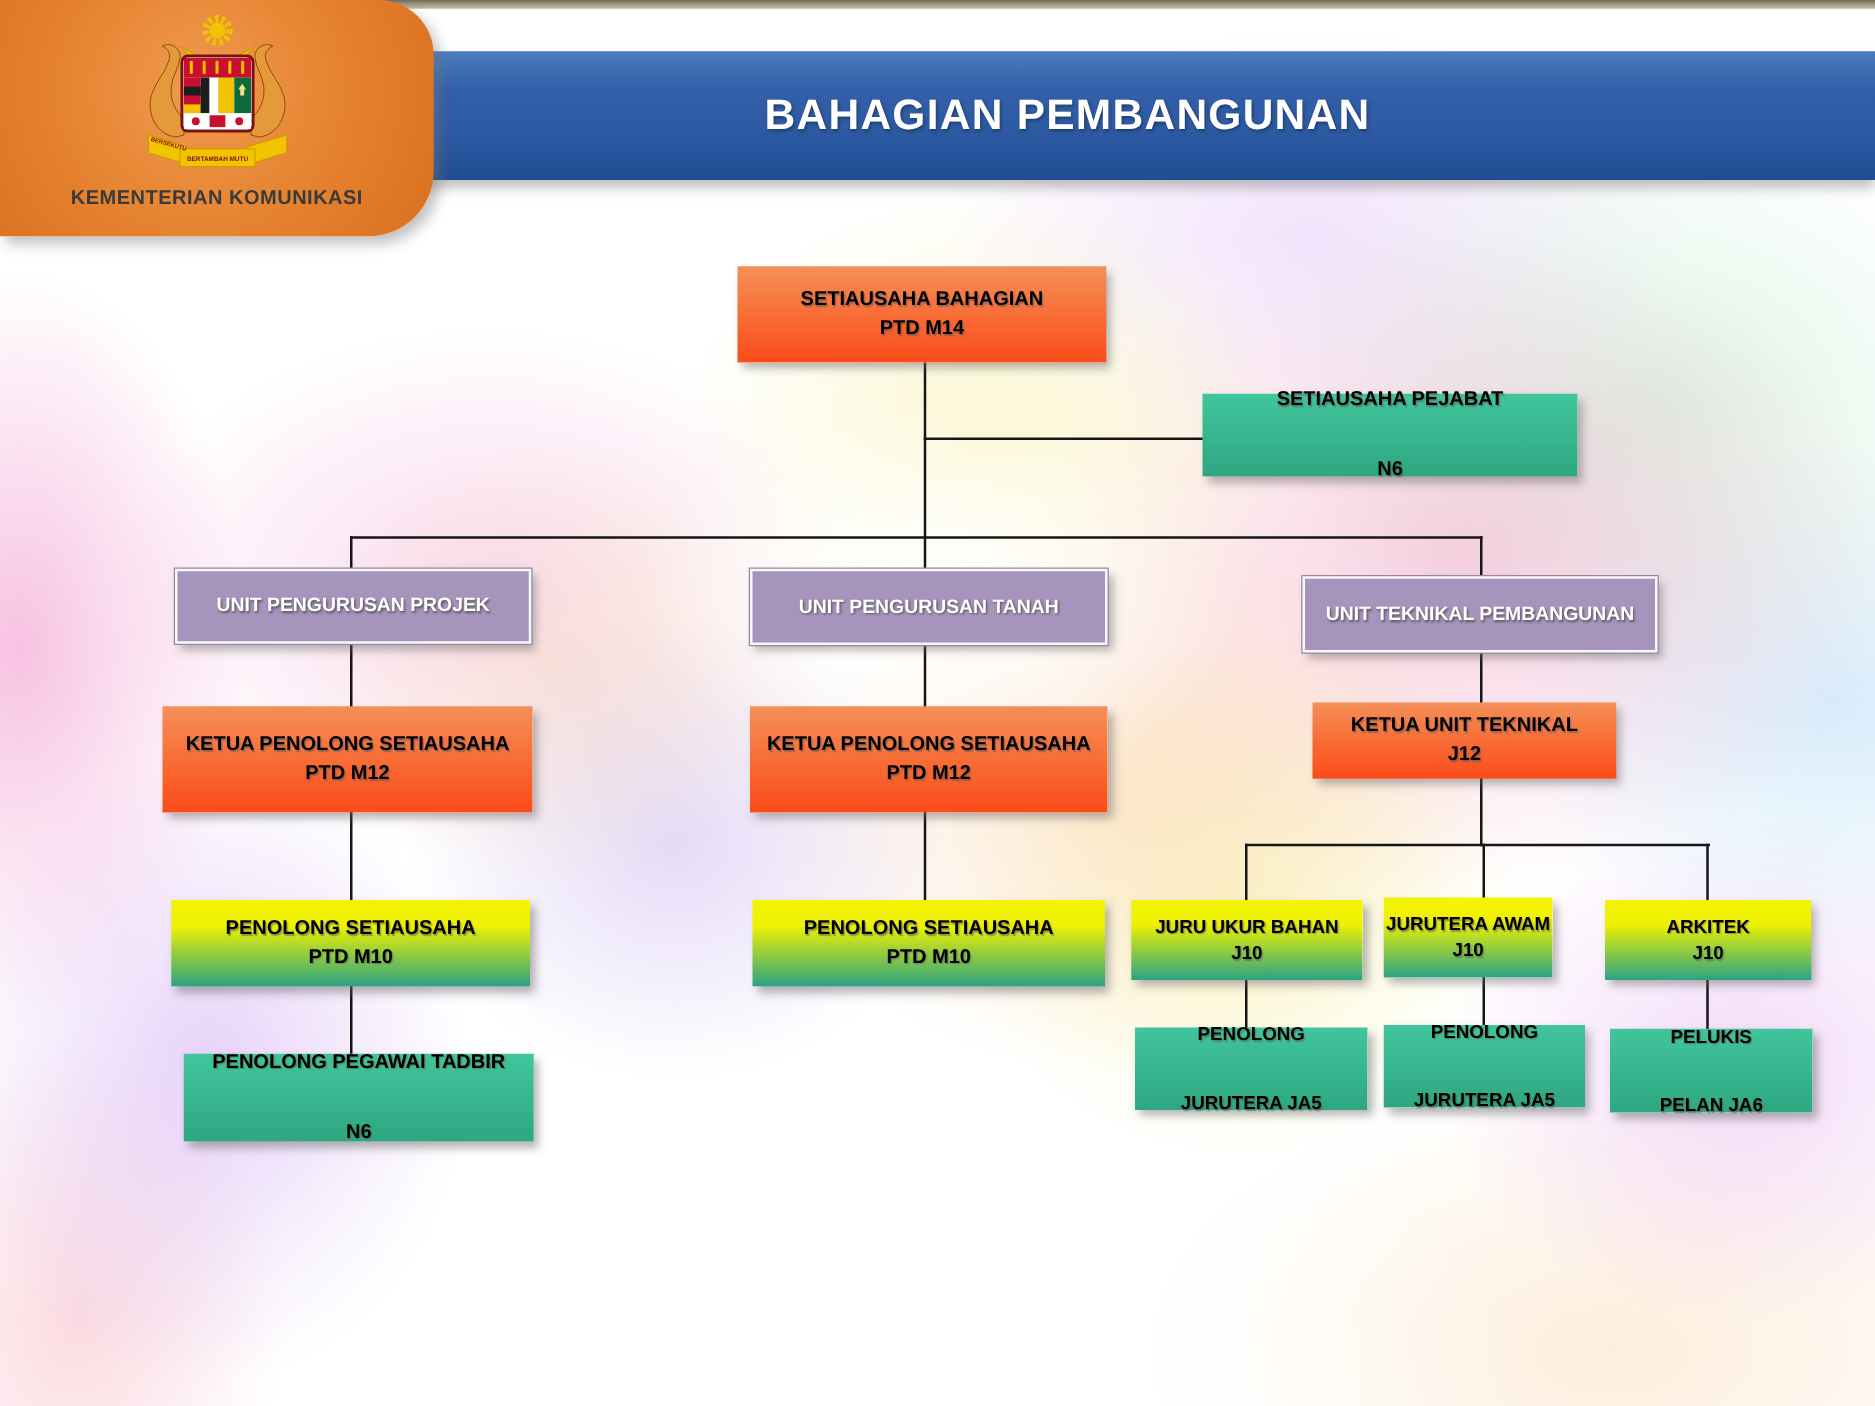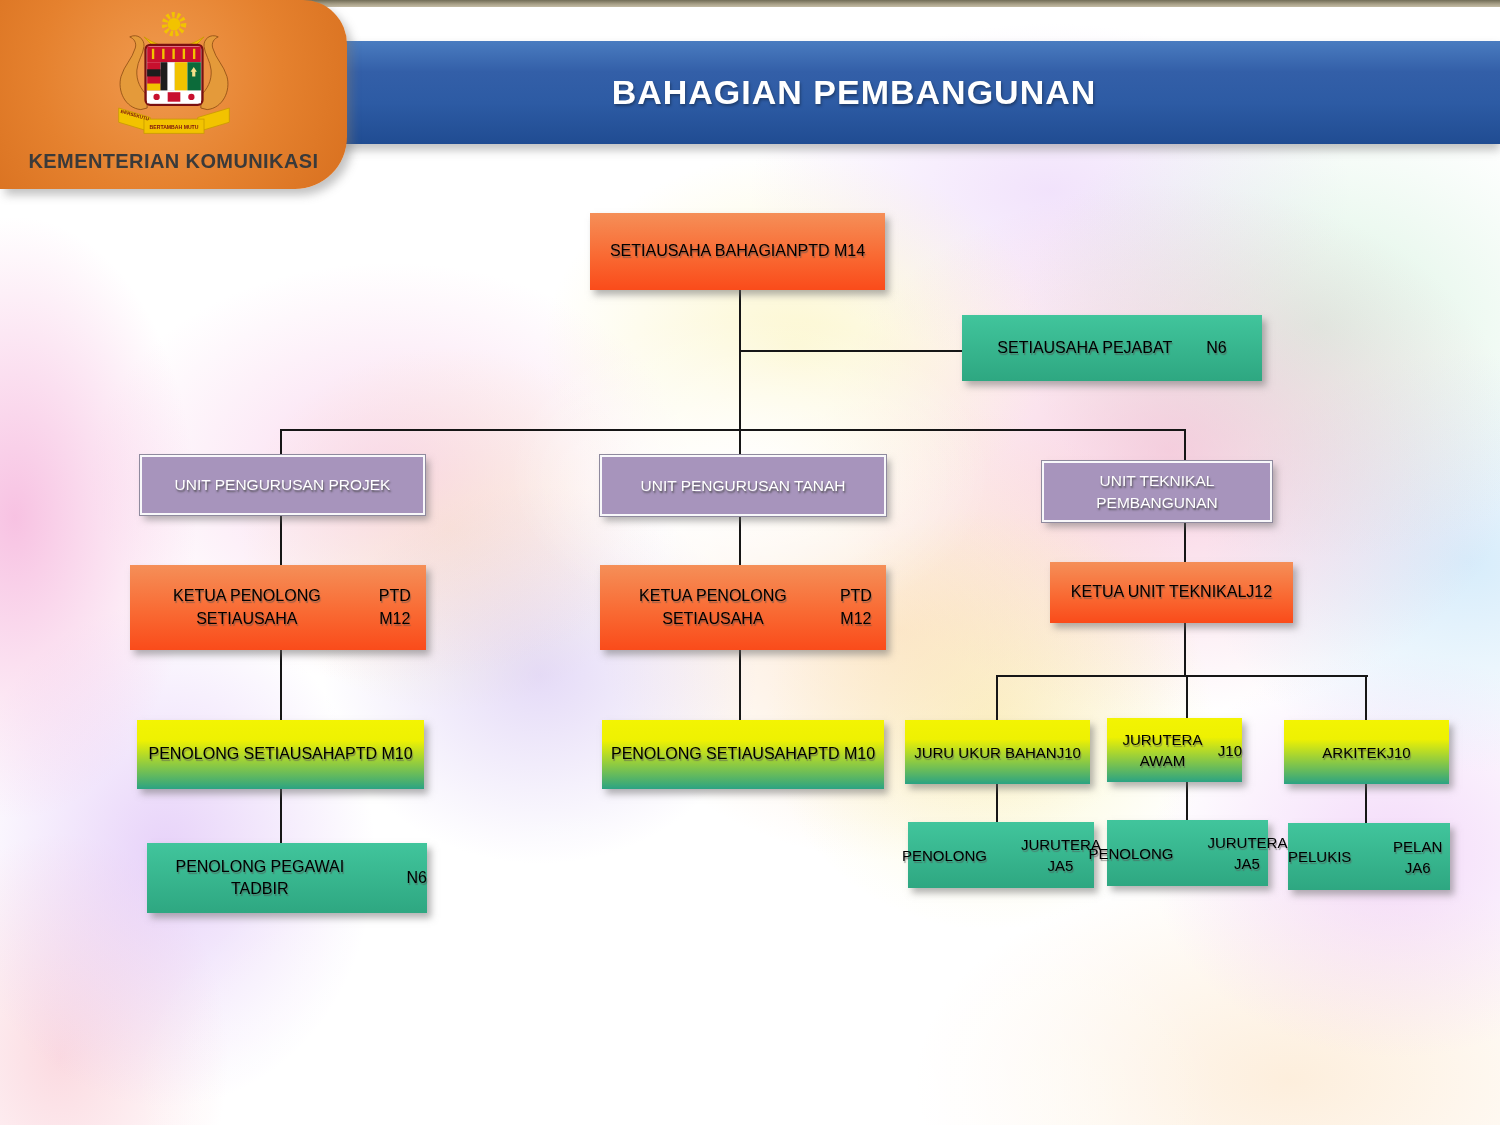--- a/index.html
+++ b/index.html
@@ -51,28 +51,28 @@
   }
   .logoshape {
     position:absolute; left:0; top:0; width:347px; height:189px; z-index:5;
     background:radial-gradient(circle at 46% 38%, #f09a4e 0%, #e5812e 55%, #d8701f 100%);
     border-radius:0 44px 52px 0;
     box-shadow:5px 6px 10px rgba(120,120,120,.45);
     display:flex; flex-direction:column; align-items:center; justify-content:flex-start;
     padding-top:8px;
   }
   .ministry {
-    margin-top:2px; font-size:20px; font-weight:bold; color:#3a3a3a; letter-spacing:.4px;
+    margin-top:2px; font-size:16px; font-weight:bold; color:#3a3a3a; letter-spacing:.4px;
   }
 
   
   .node {
     position:absolute; z-index:3;
-    display:flex; align-items:center; justify-content:center;
-    text-align:center; font-weight:normal; color:#000; line-height:1.4; font-size:16px;
+    display:flex; flex-direction:column; align-items:center; justify-content:center;
+    text-align:center; font-weight:bold; color:#000; line-height:1.4; font-size:16px;
     box-shadow:4px 5px 7px rgba(105,105,105,.5);
     text-shadow:1px 1.5px 1px rgba(85,85,85,.55);
   }
   .orange      { background:linear-gradient(180deg,#f58f58 0%,#f96a33 55%,#fa4b1a 100%); }
   .teal        { background:linear-gradient(180deg,#41c59c 0%,#2ea781 100%);gap:34px; }
   .yellowgreen { background:linear-gradient(180deg,#f3f402 0%,#eef102 30%,#2ba383 100%); }
   .purple {
     background:#a794bc; border:2px solid #f8f8fa; color:#fff; font-size:15.5px;
     box-shadow:0 0 0 1px #8f8a9e, 4px 5px 7px rgba(105,105,105,.5);
     text-shadow:1px 1.5px 2px rgba(70,70,70,.85);
@@ -173,21 +173,21 @@
   </div>
 
   <div class="node purple" style="left:140px;top:455px;width:285px;height:60px">
     <div>UNIT PENGURUSAN PROJEK</div>
   </div>
 
   <div class="node purple" style="left:600px;top:455px;width:286px;height:61px">
     <div>UNIT PENGURUSAN TANAH</div>
   </div>
 
-  <div class="node purple" style="left:1042px;top:461px;width:230px;height:61px">
+  <div class="node purple" style="left:1042px;top:461px;width:284px;height:61px">
     <div>UNIT TEKNIKAL PEMBANGUNAN</div>
   </div>
 
   <div class="node orange" style="left:130px;top:565px;width:296px;height:85px">
     <div>KETUA PENOLONG SETIAUSAHA</div>
     <div>PTD M12</div>
   </div>
 
   <div class="node orange" style="left:600px;top:565px;width:286px;height:85px">
     <div>KETUA PENOLONG SETIAUSAHA</div>

